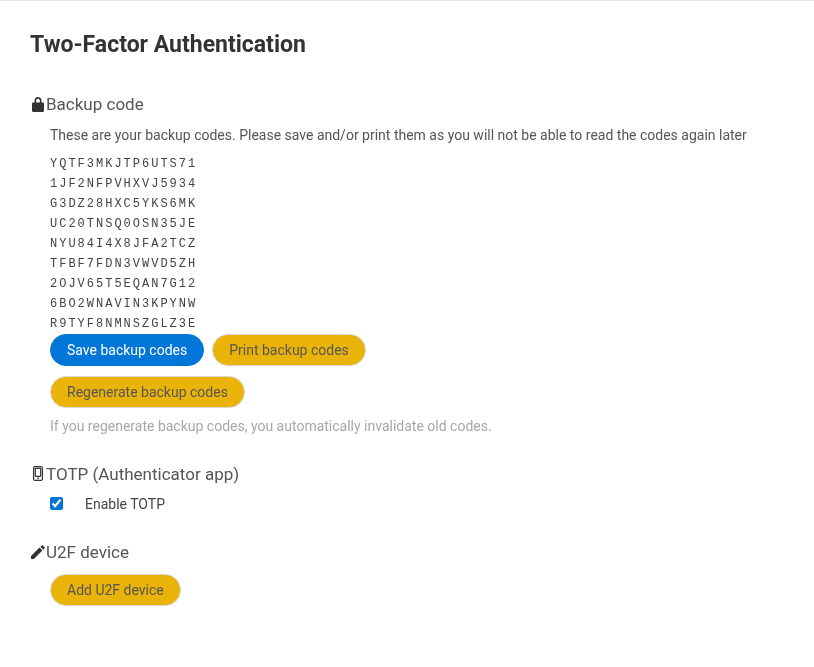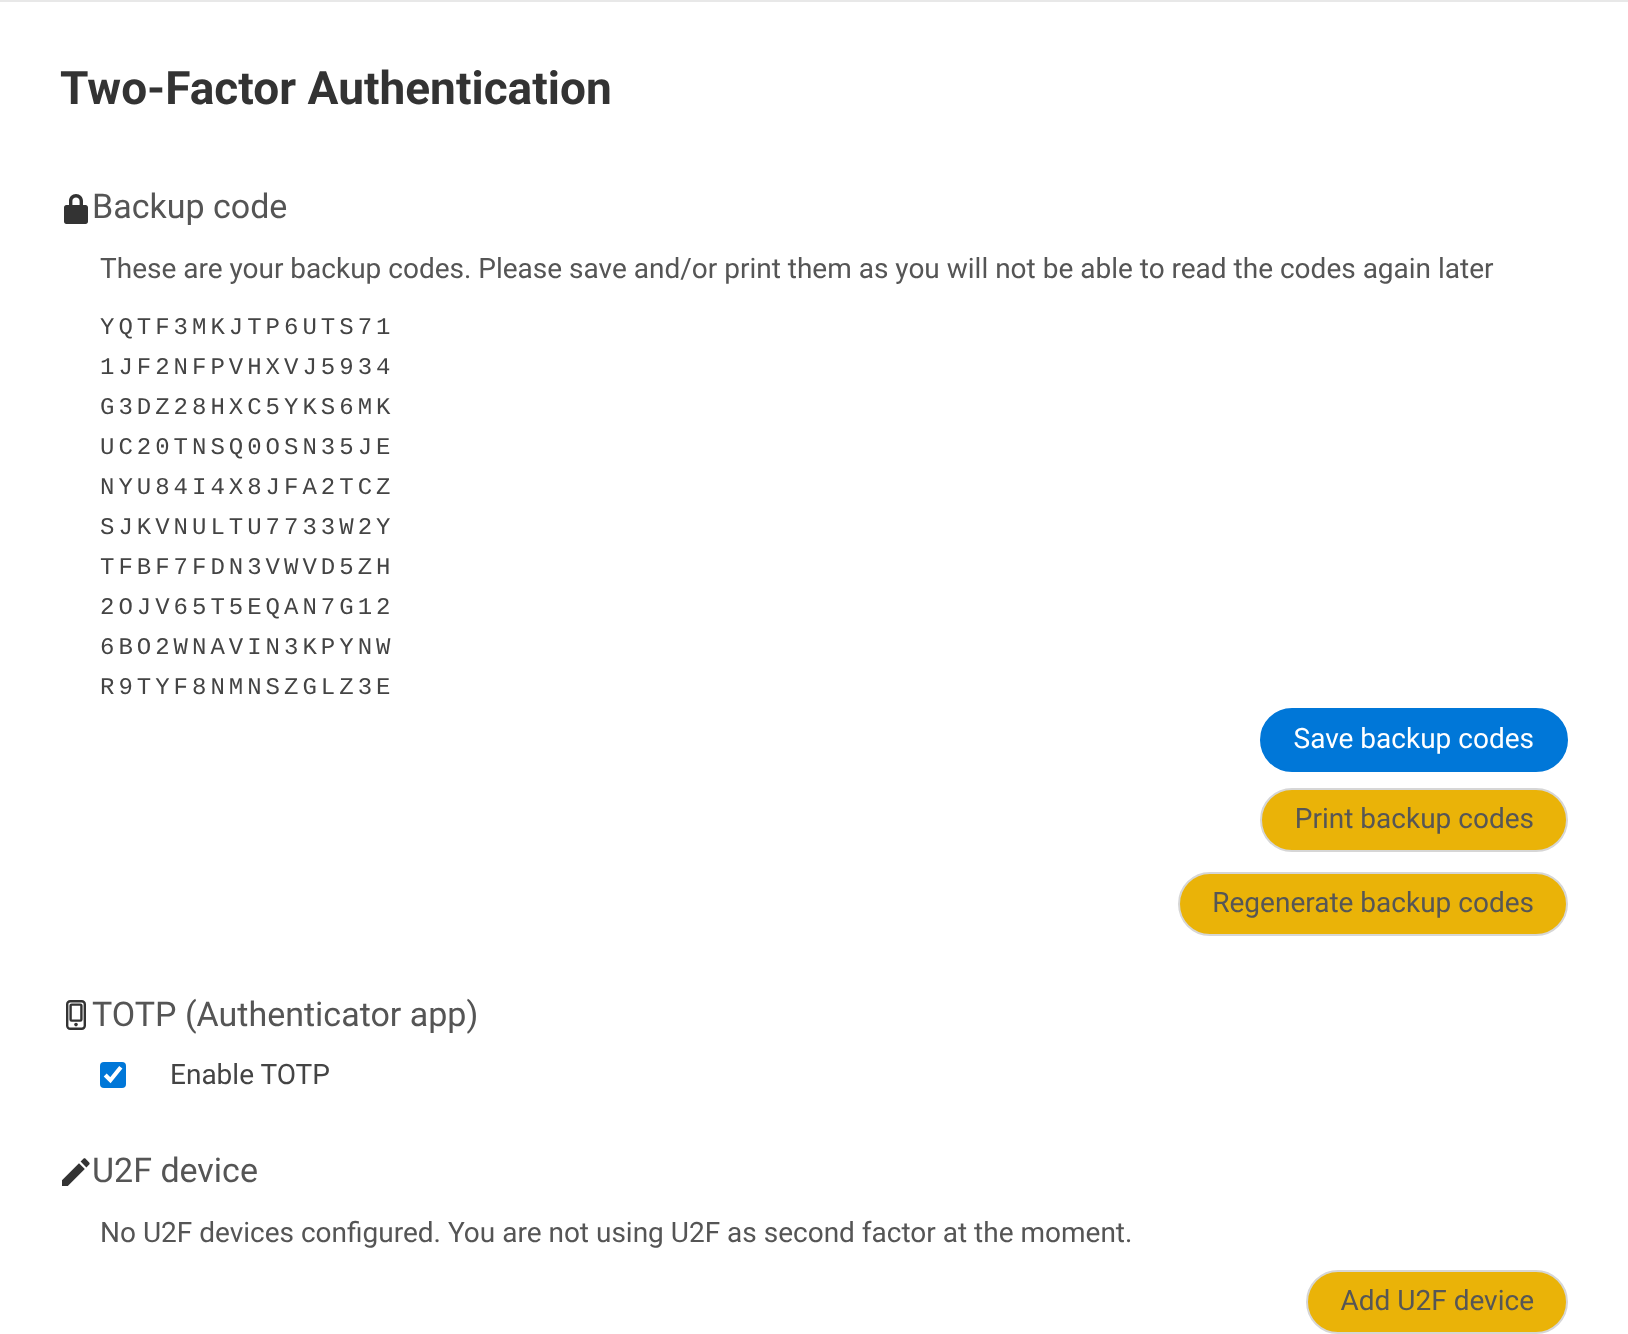--- a/index.html
+++ b/index.html
@@ -66,22 +66,21 @@
       margin-bottom: 0;
     }
     .codes-list div {
       padding: 3px 0;
     }
     .button-row {
       display: flex;
       flex-wrap: wrap;
       gap: 8px;
       margin-bottom: 10px;
-      align-items: flex-end;
-      flex-direction: column;
+      align-items: flex-start;
     }
     .btn {
       display: inline-flex;
       align-items: center;
       justify-content: center;
       padding: 8px 16px;
       border-radius: 17px;
       font-size: 14px;
       border: 1px solid transparent;
       cursor: pointer;
@@ -138,33 +137,33 @@
       <h3>Backup code</h3>
     </div>
     <div class="section-body">
       <p class="desc">These are your backup codes. Please save and/or print them as you will not be able to read the codes again later</p>
       <div class="codes-list" id="codes-list">
           <div>YQTF3MKJTP6UTS71</div>
           <div>1JF2NFPVHXVJ5934</div>
           <div>G3DZ28HXC5YKS6MK</div>
           <div>UC20TNSQ0OSN35JE</div>
           <div>NYU84I4X8JFA2TCZ</div>
-          <div>SJKVNULTU7733W2Y</div>
           <div>TFBF7FDN3VWVD5ZH</div>
           <div>2OJV65T5EQAN7G12</div>
           <div>6BO2WNAVIN3KPYNW</div>
           <div>R9TYF8NMNSZGLZ3E</div>
         </div>
       <div class="button-row">
         <button class="btn btn-primary">Save backup codes</button>
         <button class="btn btn-secondary">Print backup codes</button>
       </div>
       <div class="button-row">
         <button class="btn btn-secondary">Regenerate backup codes</button>
       </div>
+      <p class="muted-note">If you regenerate backup codes, you automatically invalidate old codes.</p>
     </div>
   </div>
 
   <div class="section">
     <div class="section-header">
       <span class="icon-wrap">
         <svg width="10" height="15" viewBox="0 0 10 15" fill="none" stroke="currentColor" stroke-width="1.2">
           <rect x="0.6" y="0.6" width="8.8" height="13.8" rx="1.5"></rect>
           <rect x="2.3" y="2.3" width="5.4" height="8" rx="0.5" fill="none"></rect>
           <circle cx="5" cy="12.3" r="0.9" fill="currentColor" stroke="none"></circle>
@@ -183,20 +182,19 @@
   <div class="section">
     <div class="section-header">
       <span class="icon-wrap">
         <svg width="14" height="14" viewBox="0 0 14 14" fill="currentColor">
           <path d="M0 11.1V14h2.9l8.5-8.5-2.9-2.9L0 11.1zM13.6 3.3c.3-.3.3-.8 0-1.1L11.8.4c-.3-.3-.8-.3-1.1 0L9.3 1.8l2.9 2.9 1.4-1.4z"></path>
         </svg>
       </span>
       <h3>U2F device</h3>
     </div>
     <div class="section-body">
-      <p class="desc">No U2F devices configured. You are not using U2F as second factor at the moment.</p>
       <div class="button-row">
         <button class="btn btn-secondary">Add U2F device</button>
       </div>
     </div>
   </div>
 
 </div>
 
 </body></html>

